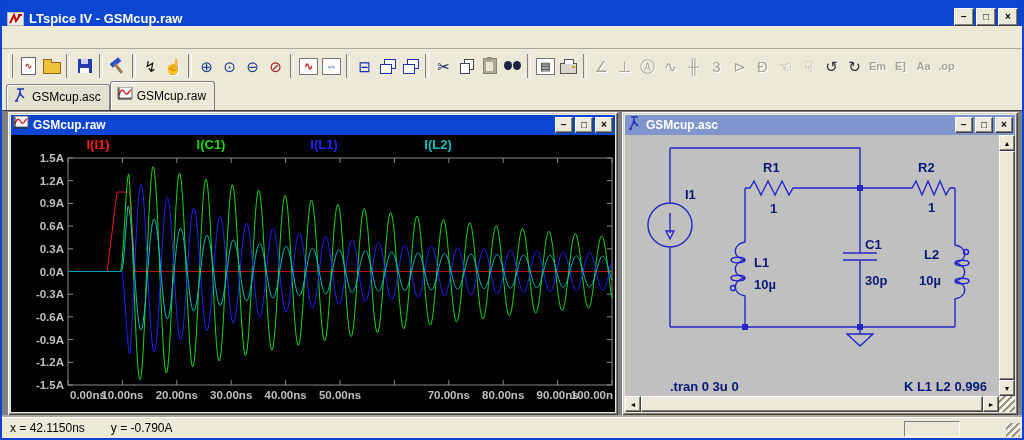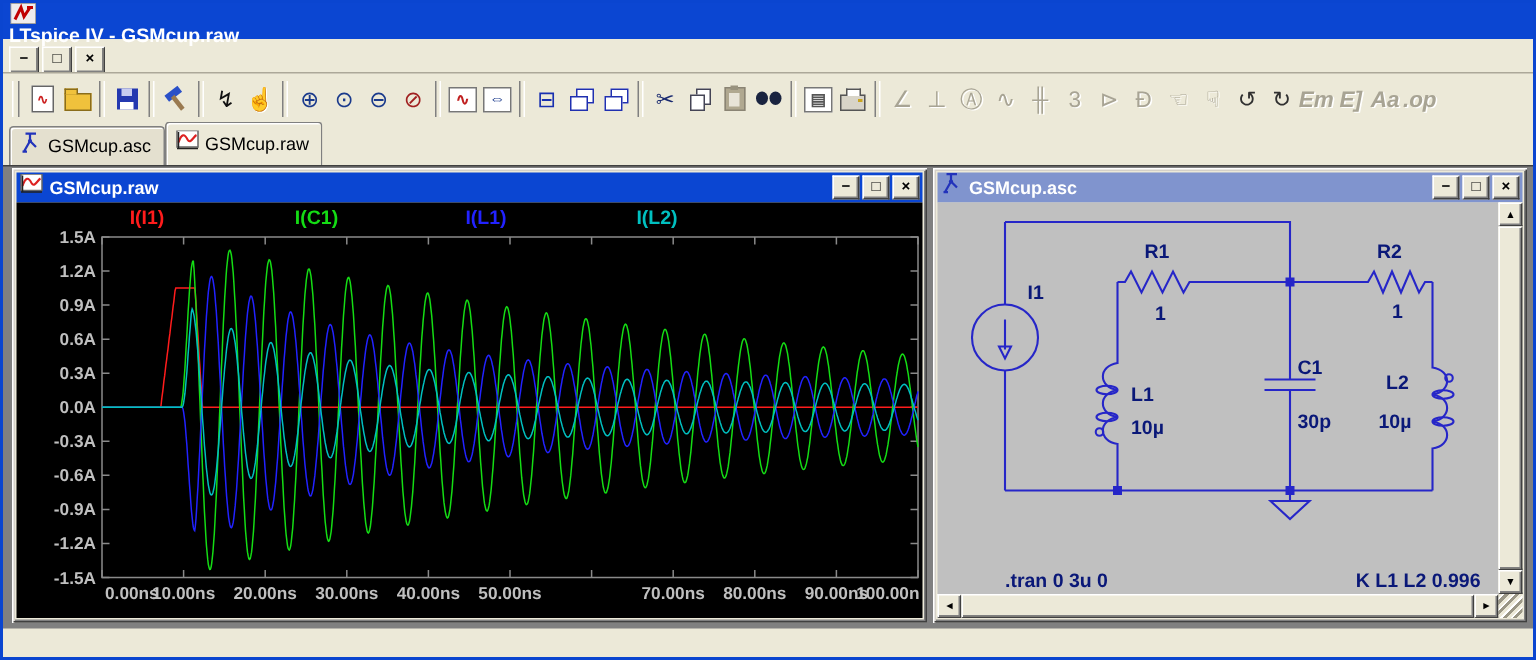--- a/index.html
+++ b/index.html
@@ -1,34 +1,34 @@
 <!DOCTYPE html>
 <html><head>
 <meta charset="utf-8">
 <style>
   html,body{margin:0;padding:0;background:#555;font-family:"Liberation Sans",sans-serif;}
   .app{position:relative;width:1024px;height:440px;background:#ece9d8;border:2px solid #0a45d0;box-sizing:border-box;overflow:hidden;}
   
-  .titlebar{position:absolute;left:0;top:0;right:0;height:24px;background:#0b46d2;display:flex;align-items:flex-start;padding:0 4px;flex-direction:column;}
+  .titlebar{position:absolute;left:0;top:0;right:0;height:24px;background:#0b46d2;display:flex;align-items:flex-end;padding:0 4px;}
   .titlebar .logo{width:18px;height:15px;margin-right:5px;display:flex;align-items:center;justify-content:center;}
   .titlebar .title{color:#fff;font-weight:bold;font-size:13px;flex:1;white-space:nowrap;}
   .winbtns{display:flex;gap:2px;}
   .wbtn{width:18px;height:16px;background:#ece9d8;border:1px solid #fff;border-right-color:#404040;border-bottom-color:#404040;box-shadow:inset -1px -1px #808080;font-size:10px;font-weight:bold;color:#000;display:flex;align-items:center;justify-content:center;line-height:1;}
   
   .menubar{position:absolute;left:0;top:24px;right:0;height:22px;display:flex;align-items:center;padding-left:2px;background:#ece9d8;border-bottom:1px solid #fff;}
   .menu-item{padding:3px 8px;font-size:12px;color:#000;}
   .menu-item u{text-decoration:underline;}
   .menu-item.hl{background:#fff;}
   
   .toolbar{position:absolute;left:0;top:46px;right:0;height:34px;background:#ece9d8;border-top:1px solid #aca899;border-bottom:1px solid #aca899;display:flex;align-items:center;padding-left:6px;}
   .tb-grip{width:3px;height:24px;border-left:1px solid #fff;border-right:1px solid #808080;margin-right:4px;}
   .tb-sep{width:2px;height:24px;border-left:1px solid #808080;border-right:1px solid #fff;margin:0 3px;}
   .tbtn{width:23px;height:24px;display:flex;align-items:center;justify-content:center;position:relative;}
   .tbtn .g{font-size:15px;line-height:1;}
-  .tbtn .g.small{font-size:15px;font-weight:bold;font-style:italic;}
+  .tbtn .g.small{font-size:11px;font-weight:bold;}
   .tbtn.disabled .g{color:#a8a494 !important;text-shadow:1px 1px #fff;}
   .tile-white{width:17px;height:15px;background:#fff;border:1px solid #777;display:flex;align-items:center;justify-content:center;font-size:11px;font-weight:bold;}
   
   .ic-page{width:13px;height:16px;background:#fff;border:1px solid #666;display:flex;align-items:center;justify-content:center;color:#c22;font-size:9px;font-weight:bold;}
   .ic-folder{width:16px;height:10px;background:#f0c23c;border:1px solid #8a6d1b;position:relative;margin-top:4px;}
   .ic-folder::before{content:"";position:absolute;left:-1px;top:-4px;width:7px;height:3px;background:#f0c23c;border:1px solid #8a6d1b;border-bottom:none;}
   .ic-floppy{width:14px;height:14px;background:#2438b0;position:relative;}
   .ic-floppy::before{content:"";position:absolute;left:3px;top:0;width:7px;height:5px;background:#c8ccf0;}
   .ic-floppy::after{content:"";position:absolute;left:2px;bottom:0;width:9px;height:5px;background:#fff;}
   .ic-hammer{width:17px;height:17px;position:relative;}
@@ -398,13 +398,19 @@
       <span class="sbtn" style="bottom:0;left:0;">▼</span>
     </div>
     <div class="hsb">
       <span class="sbtn" style="left:0;top:0;">◄</span>
       <span class="sthumb" style="top:0;left:16px;right:16px;height:16px;"></span>
       <span class="sbtn" style="right:0;top:0;">►</span>
     </div>
     <div class="corner grip"></div>
   </div>
 
+  <div class="statusbar">
+    <span>x = 42.1150ns</span>
+    <span>y = -0.790A</span>
+    <span class="status-box"></span>
+    <span class="status-grip grip" style="width:14px;height:14px;"></span>
+  </div>
 </div>
 
 </body></html>

